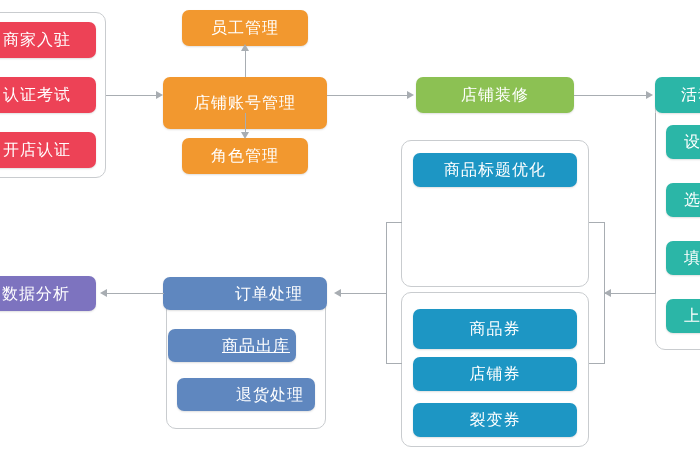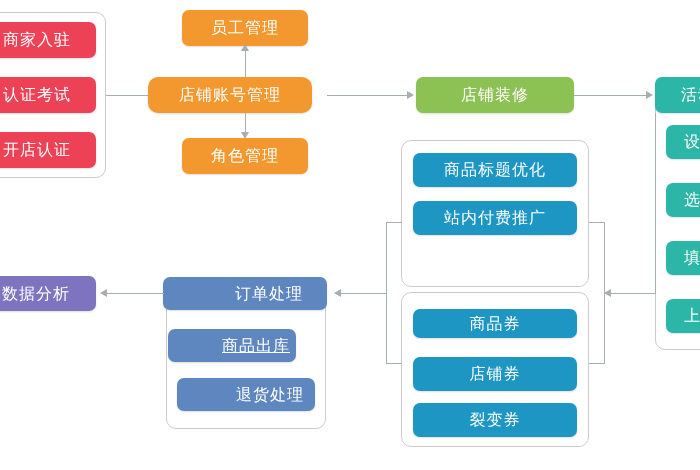--- a/index.html
+++ b/index.html
@@ -106,21 +106,21 @@
     <span>开店认证</span>
   </div>
 
   <div class="line-h" style="left:106px; top:95px; width:52px;"></div>
   <div class="arrow right" style="left:156px; top:90.5px;"></div>
 
   <div class="node orange" style="left:182px; top:10px; width:126px; height:36px;justify-content:center;">
     <span>员工管理</span>
   </div>
 
-  <div class="node orange" style="left:148px; top:77px; width:164px; height:36px;border-radius:10px;">
+  <div class="node orange" style="left:163px; top:77px; width:164px; height:52px;">
     <span>店铺账号管理</span>
   </div>
 
   <div class="node orange" style="left:182px; top:138px; width:126px; height:36px;align-items:center;">
     <span>角色管理</span>
   </div>
 
   <div class="line-v" style="left:245px; top:50px; height:27px;"></div>
   <div class="arrow up" style="left:240.5px; top:44px;"></div>
 
@@ -158,28 +158,25 @@
   <div class="node teal" style="left:666px; top:299px; width:104px; height:34px;">
     <span>上传资料</span>
   </div>
 
   <div class="group" style="left:401px; top:140px; width:188px; height:147px;"></div>
 
   <div class="node blue" style="left:413px; top:153px; width:164px; height:34px;">
     <span>商品标题优化</span>
   </div>
 
-  <div class="node blue" style="left:413px; top:201px; width:164px; height:34px;">
-    <span>站内付费推广</span>
-  </div>
 
 
   <div class="group" style="left:401px; top:292px; width:188px; height:155px;"></div>
 
-  <div class="node blue" style="left:413px; top:309px; width:164px; height:29px;">
+  <div class="node blue" style="left:413px; top:309px; width:164px; height:40px;">
     <span>商品券</span>
   </div>
 
   <div class="node blue" style="left:413px; top:357px; width:164px; height:34px;">
     <span>店铺券</span>
   </div>
 
   <div class="node blue" style="left:413px; top:403px; width:164px; height:34px;">
     <span>裂变券</span>
   </div>

